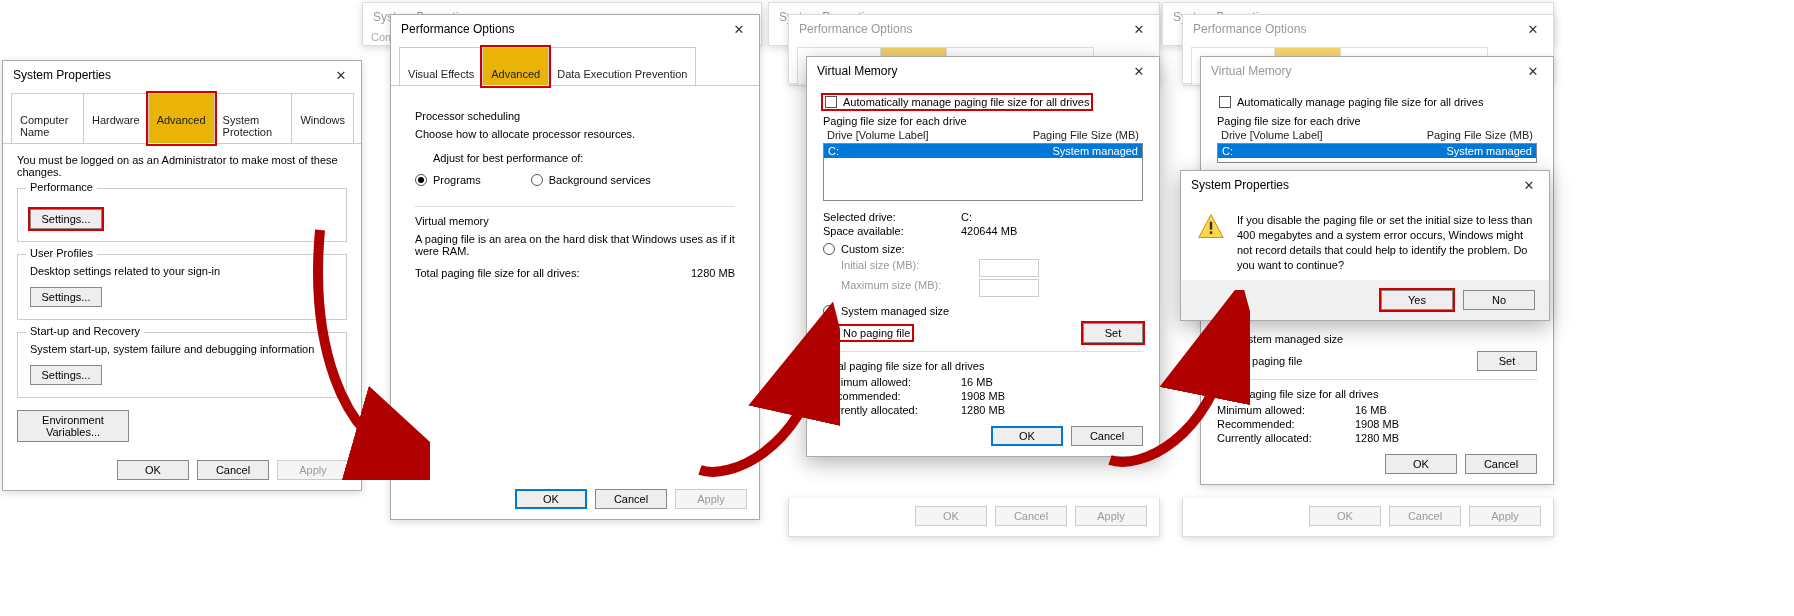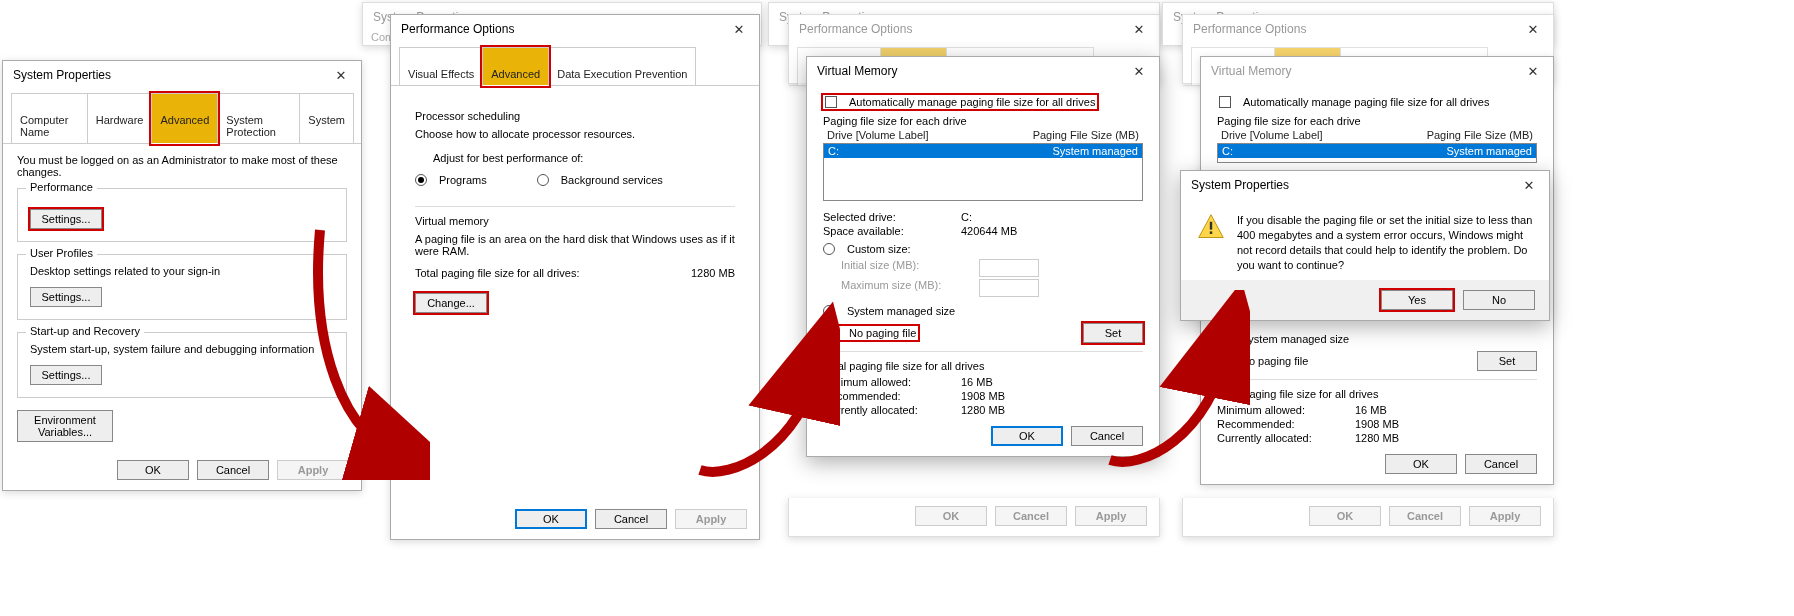--- a/index.html
+++ b/index.html
@@ -78,35 +78,35 @@
   .btn {
     border: 1px solid #888;
     background: #eee;
     padding: 3px 0;
     width: 72px;
     text-align: center;
     cursor: pointer;
     font-size: 11px;
     display: inline-block;
   }
-  .btn.wide { width: 96px; }
+  .btn.wide { width: 112px; }
   .btn.default { border: 1px solid #0078d7; box-shadow: inset 0 0 0 1px #0078d7; }
-  .btn.disabled { color: #999; border-color: #ccc; background: #f5f5f5; cursor: default; font-weight: bold; }
+  .btn.disabled { color: #999; border-color: #ccc; background: #f5f5f5; cursor: default; }
   .btn-row {
     display: flex;
     justify-content: flex-end;
     gap: 8px;
     margin-top: 6px;
   }
   .right { display:flex; }
   .hl-inner { outline: 2px solid #d00000; outline-offset: 0; }
   .radio, .check {
     display: inline-flex;
     align-items: center;
-    gap: 12px;
+    gap: 6px;
     cursor: pointer;
   }
   .radio .dot {
     width: 12px; height: 12px; border: 1px solid #555; border-radius: 50%; display:flex; align-items:center; justify-content:center;
   }
   .radio.sel .dot::after { content:""; width:6px; height:6px; background:#000; border-radius:50%; }
   .check .box {
     width: 12px; height: 12px; border: 1px solid #555; background:#fff;
   }
   .listbox {
@@ -149,21 +149,21 @@
 <div class="win" style="left:2px; top:60px; width:360px;">
   <div class="titlebar">
     <span>System Properties</span>
     <span class="close">✕</span>
   </div>
   <div class="tabs">
     <div class="tab">Computer Name</div>
     <div class="tab">Hardware</div>
     <div class="tab active hl-inner">Advanced</div>
     <div class="tab">System Protection</div>
-    <div class="tab">System</div>
+    <div class="tab">Windows</div>
   </div>
   <div class="body">
     <div style="margin-bottom:8px;">You must be logged on as an Administrator to make most of these changes.</div>
 
     <div class="group">
       <span class="group-title">Performance</span>
       <div class="right" style="margin-top:10px;">
         <span class="btn hl-inner">Settings...</span>
       </div>
     </div>
@@ -228,23 +228,20 @@
         </span>
       </div>
     </div>
     <hr class="sep">
     <div style="margin-top:8px;">
       <div style="margin-bottom:6px;">Virtual memory</div>
       <div style="margin-bottom:10px;">A paging file is an area on the hard disk that Windows uses as if it were RAM.</div>
       <div style="display:flex; justify-content:space-between; margin-bottom:14px;">
         <span>Total paging file size for all drives:</span>
         <span>1280 MB</span>
-      </div>
-      <div class="right">
-        <span class="btn hl-inner">Change...</span>
       </div>
     </div>
     <div style="height:180px;"></div>
   </div>
   <div class="footer-row">
     <span class="btn default">OK</span>
     <span class="btn">Cancel</span>
     <span class="btn disabled">Apply</span>
   </div>
 </div>

